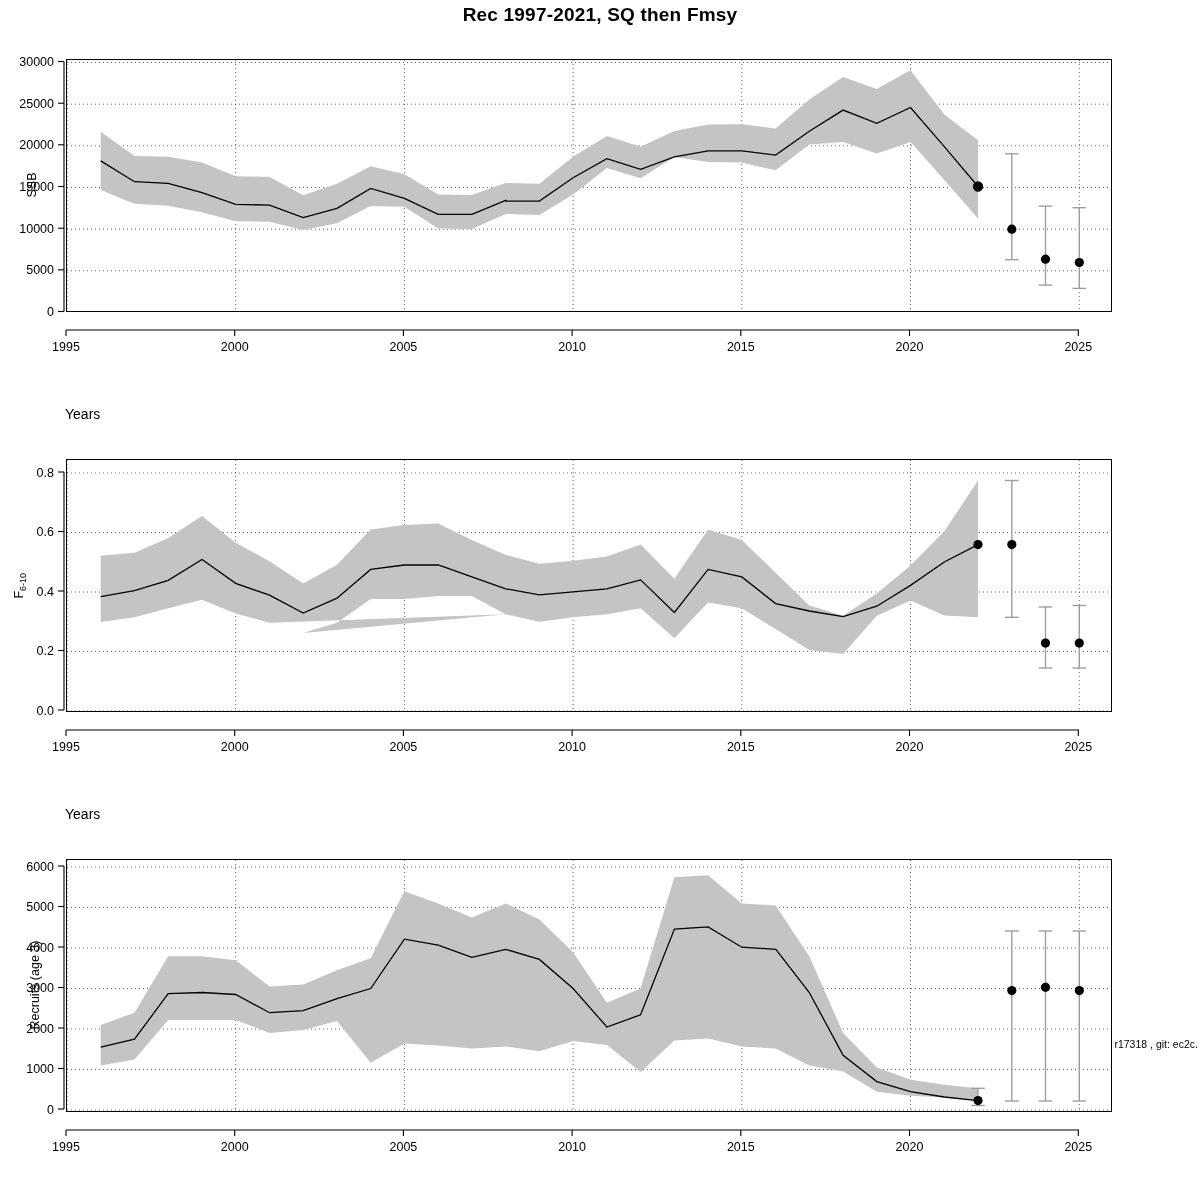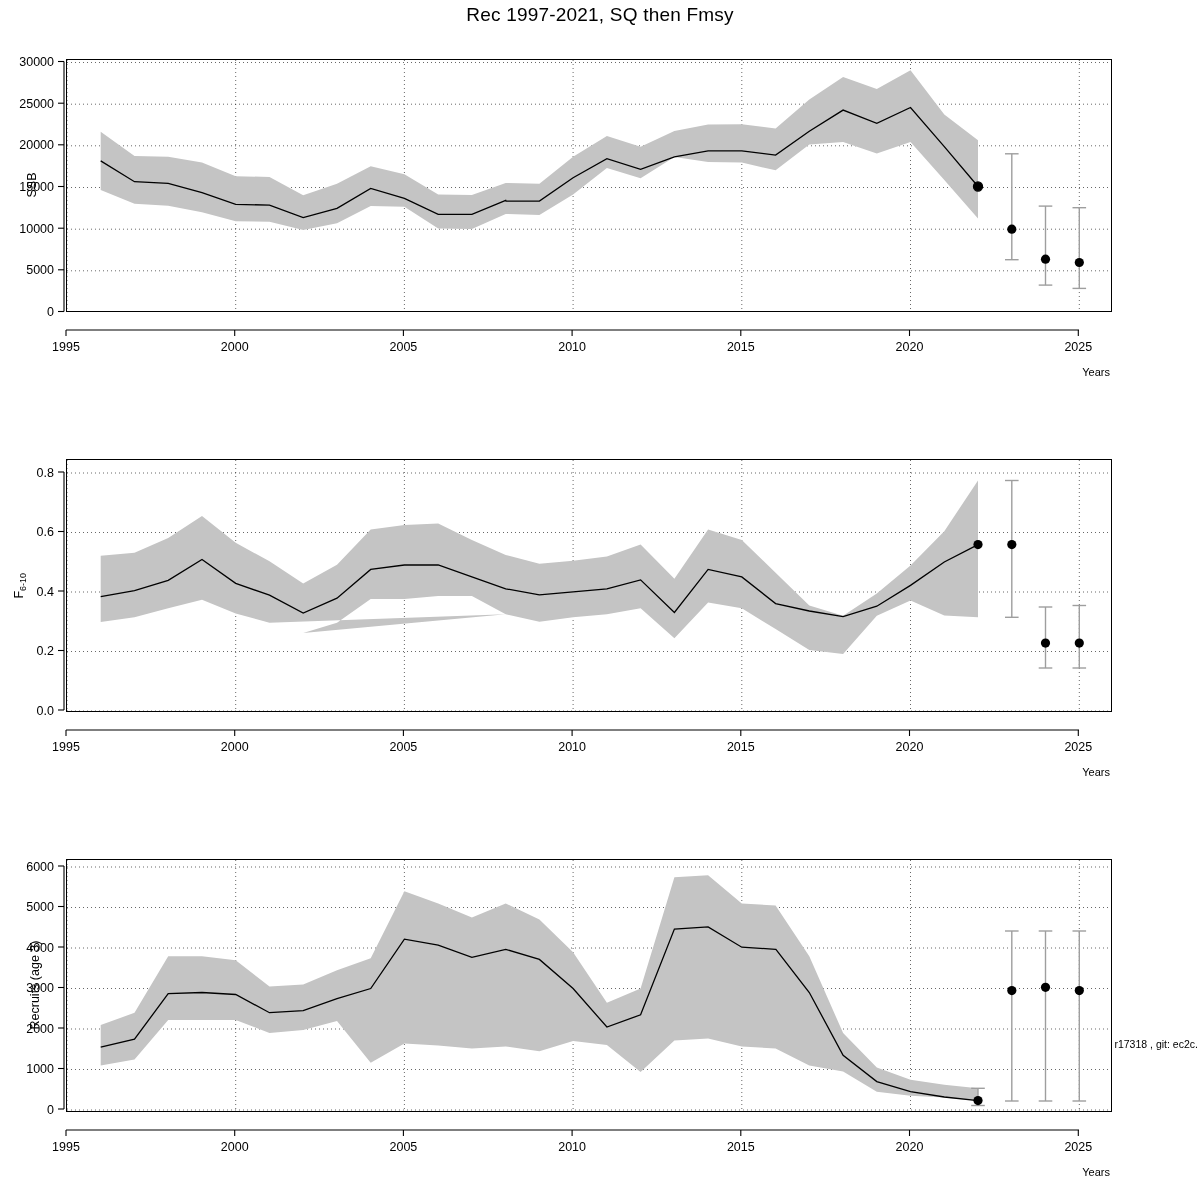--- a/index.html
+++ b/index.html
@@ -15,21 +15,21 @@
     position: relative;
     overflow: hidden;
   }
   #page-title {
     position: absolute;
     top: 4px;
     left: 0;
     width: 1200px;
     text-align: center;
     font-size: 19px;
-    font-weight: normal;
+    font-weight: bold;
     letter-spacing: 0.2px;
   }
   .panel {
     position: absolute;
     left: 0;
     width: 1200px;
   }
   .plot-area {
     position: absolute;
     border: 1px solid #000000;
@@ -40,23 +40,24 @@
   .ylabel {
     position: absolute;
     font-size: 12.5px;
     transform: rotate(-90deg);
     transform-origin: 50% 50%;
     white-space: nowrap;
     text-align: center;
   }
   .xlabel {
     position: absolute;
-    font-size: 11px;
-    text-align: right;
+    font-size: 14px;
+    text-align: left;
     white-space: nowrap;
+    margin-top: 40px;
   }
   .axis-svg {
     position: absolute;
     left: 0;
     top: 0;
     overflow: visible;
   }
   .tick-text {
     font-family: "Liberation Sans", sans-serif;
     font-size: 12.5px;

